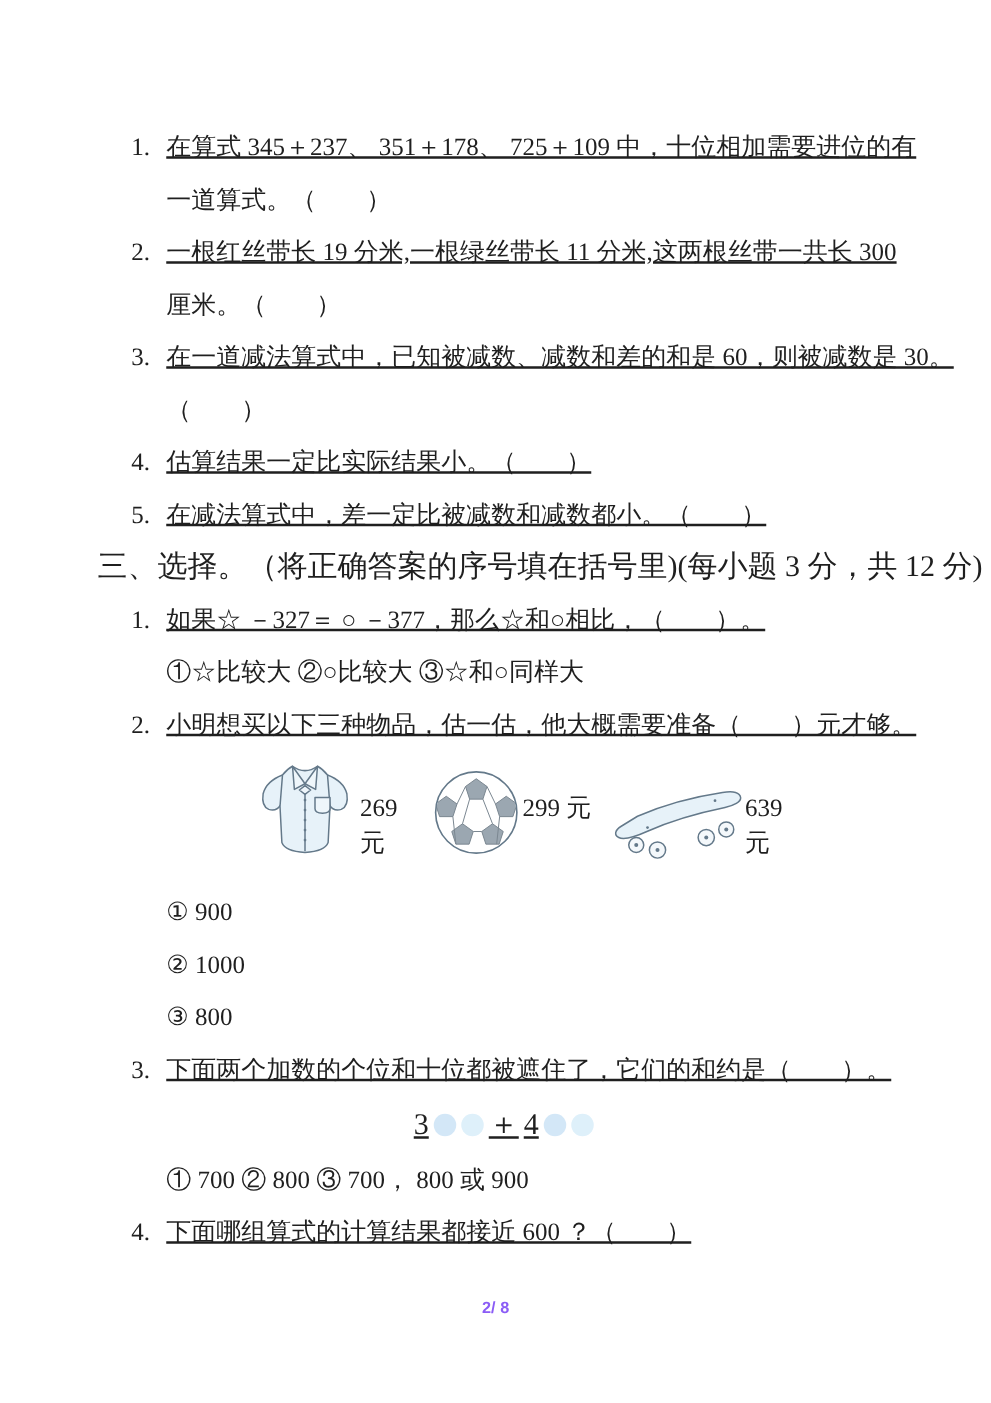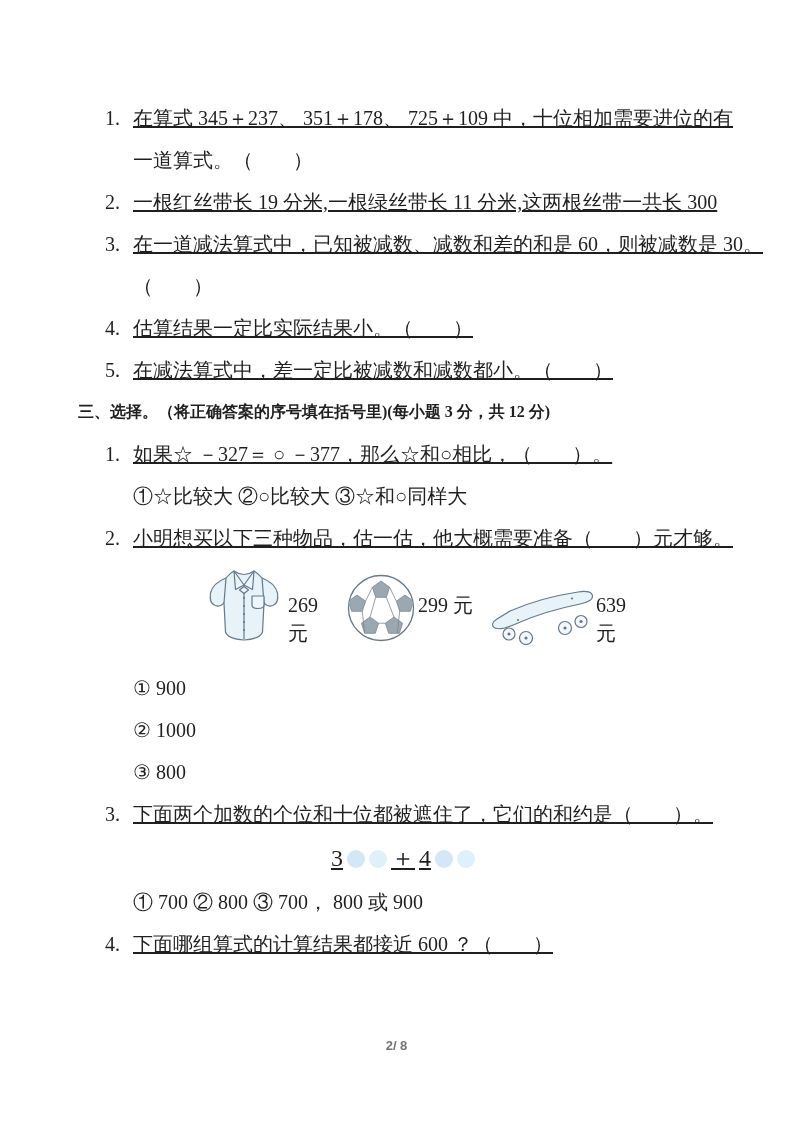--- a/index.html
+++ b/index.html
@@ -6,47 +6,48 @@
   body{
     width:793px;height:1122px;background:#ffffff;position:relative;
     font-family:"Liberation Serif","DejaVu Serif",serif;
     color:var(--text,#1f1f1f);overflow:hidden;
   }
   .content{position:absolute;left:78px;top:97px;width:650px;}
   .line{height:42px;line-height:42px;font-size:20px;white-space:nowrap;}
   .qline{padding-left:27px;text-decoration:underline;}
   .num{display:inline-block;width:28px;}
   .cont{padding-left:55px;}
-  .heading{font-weight:700;font-size:16px;}
+  .heading{font-weight:400;font-size:24px;}
   .products{display:flex;gap:8px;margin-left:122px;margin-top:4px;}
   .product{width:136px;display:flex;flex-direction:row;align-items:center;}
   .prod-img{height:82px;display:flex;align-items:flex-end;justify-content:center;}
   .price{height:28px;line-height:28px;font-size:20px;margin-top:2px;}
   .opts-block{margin-top:22px;}
   .expr-line{text-align:center;font-size:24px;height:46px;line-height:46px;text-decoration:underline;}
   .dot{display:inline-block;width:18px;height:18px;border-radius:50%;
        background:var(--circle-blue,#d5e9f7);vertical-align:-2px;margin:0 2px;}
   .dot.lighter{background:var(--circle-blue-light,#e0effa);}
   .expr-num{padding:0 2px;}
   .footer{position:absolute;left:0;top:1038px;width:793px;text-align:center;
           font-family:"Liberation Sans","DejaVu Sans",sans-serif;
-          font-weight:700;font-size:13px;color:#737373;}
+          font-weight:700;font-size:13px;color:#8b5cf6;}
   svg{display:block;}
 </style>
 </head>
 <body>
 
 <div class="content">
 
   <div>
     <div class="line qline"><span class="num">1.</span><span>在算式 345＋237、 351＋178、 725＋109 中，十位相加需要进位的有</span></div>
     <div class="line cont">一道算式。（　　）</div>
   </div>
   <div>
     <div class="line qline"><span class="num">2.</span><span>一根红丝带长 19 分米,一根绿丝带长 11 分米,这两根丝带一共长 300</span></div>
+    <div class="line cont">厘米。（　　）</div>
   </div>
   <div>
     <div class="line qline"><span class="num">3.</span><span>在一道减法算式中，已知被减数、减数和差的和是 60，则被减数是 30。</span></div>
     <div class="line cont">（　　）</div>
   </div>
   <div>
     <div class="line qline"><span class="num">4.</span><span>估算结果一定比实际结果小。（　　）</span></div>
   </div>
   <div>
     <div class="line qline"><span class="num">5.</span><span>在减法算式中，差一定比被减数和减数都小。（　　）</span></div>

